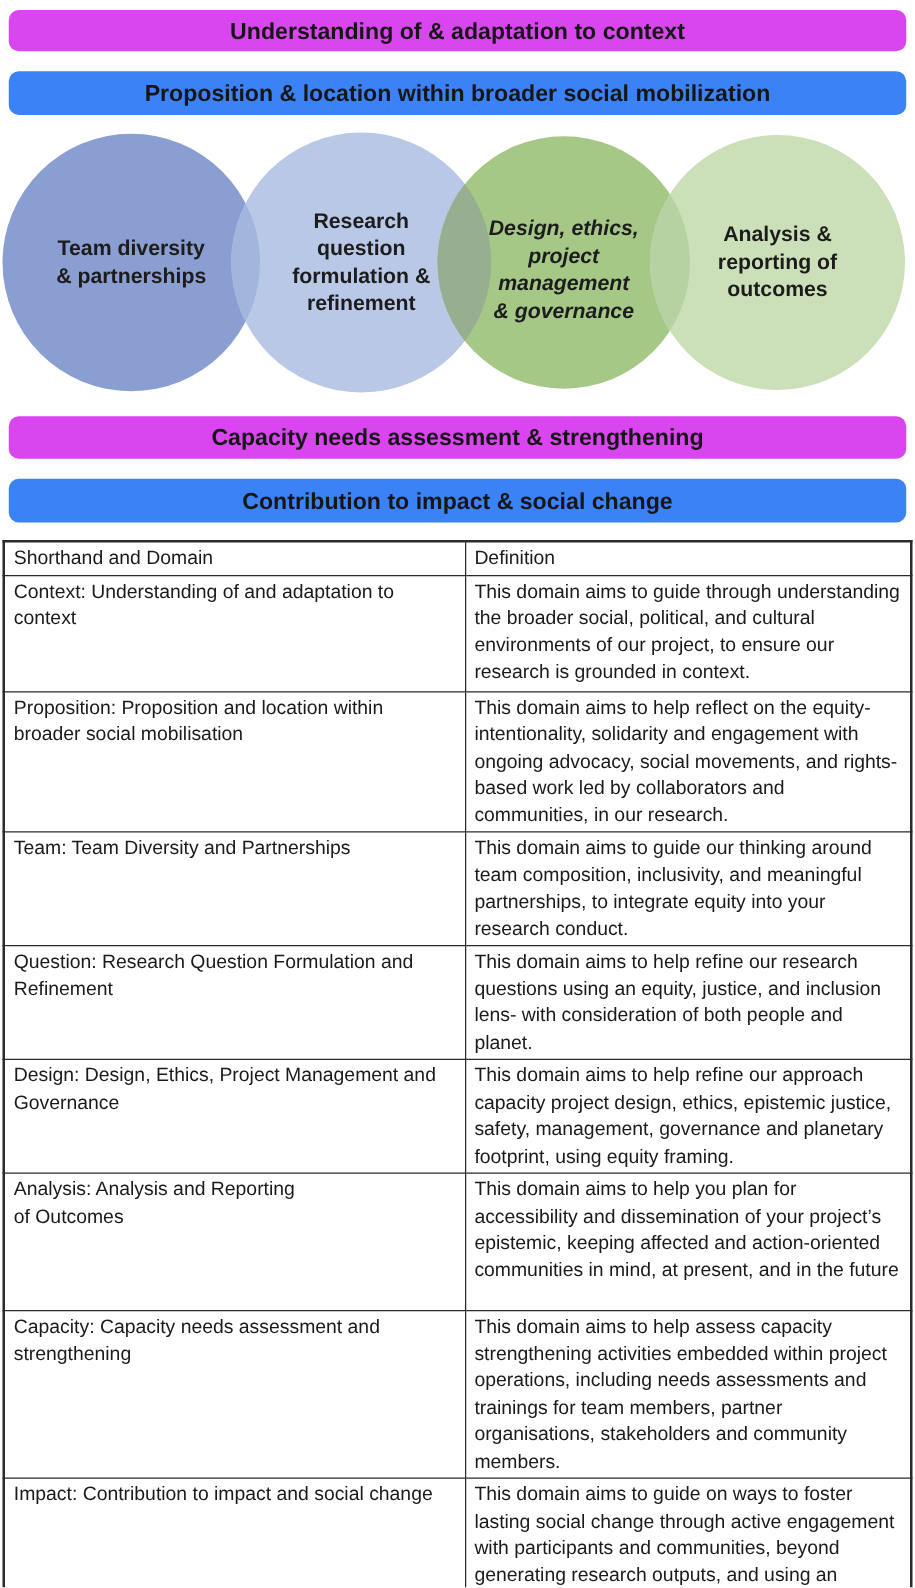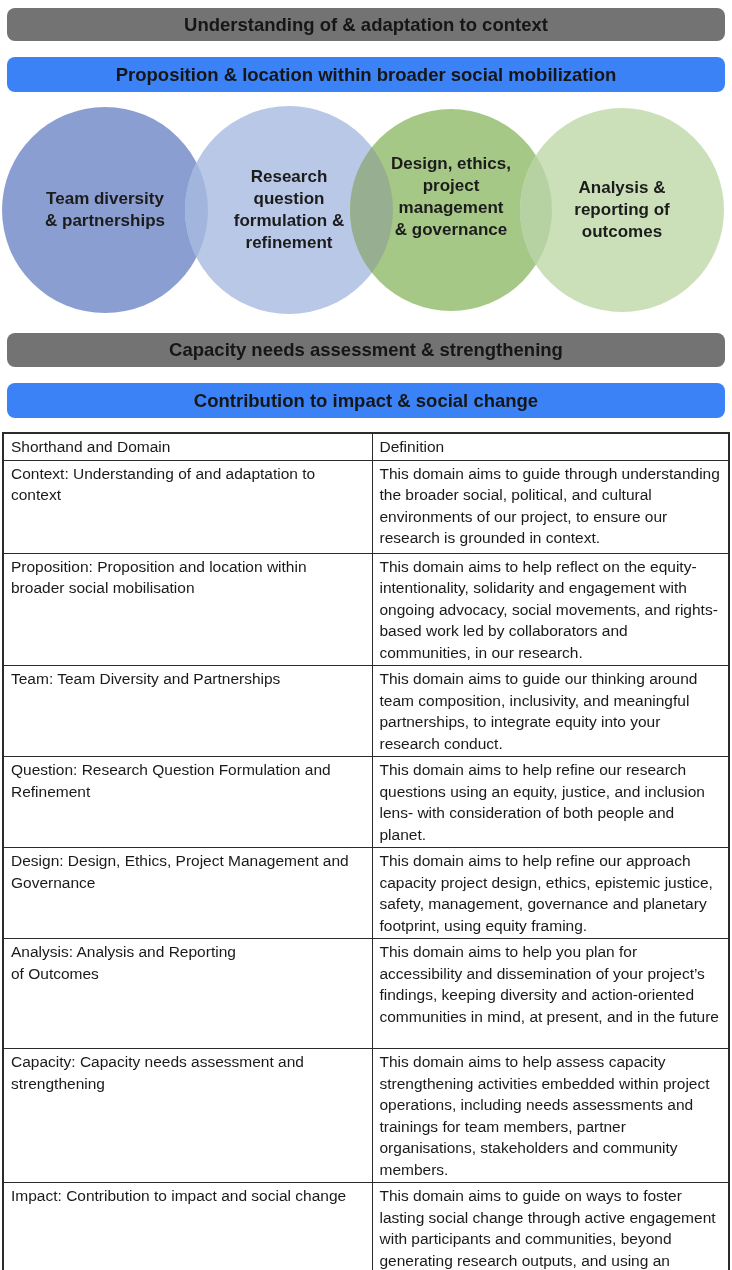--- a/index.html
+++ b/index.html
@@ -2,34 +2,34 @@
 <html><head>
 <meta charset="utf-8">
 <style>
   html,body{margin:0;padding:0;background:#ffffff;}
   body{font-family:"Liberation Sans",sans-serif;color:#1a1a1a;}
   #page{position:relative;width:732px;height:1270px;background:#ffffff;overflow:hidden;}
 
   .banner{position:absolute;left:7px;right:7px;border-radius:8px;
           display:flex;align-items:center;justify-content:center;
           font-weight:bold;font-size:18.5px;color:#161616;text-align:center;}
-  .banner.light{background:#737373;}
+  .banner.light{background:#d946ef;}
   .banner.dark{background:#3b82f6;}
   #banner-context{top:8px;height:33px;}
   #banner-proposition{top:57px;height:35px;}
   #banner-capacity{top:333px;height:34px;}
   #banner-impact{top:383px;height:35px;}
 
   #venn-band{position:absolute;top:93px;left:0;width:732px;height:234px;}
   #venn-band svg{position:absolute;top:0;left:0;}
   .circle-label{position:absolute;font-weight:bold;font-size:17px;line-height:22px;
                 color:#1c1c1c;text-align:center;white-space:pre-line;}
   #label-team{left:20px;width:170px;top:95px;}
   #label-question{left:204px;width:170px;top:73px;}
-  #label-design{left:366px;width:170px;top:60px;}
+  #label-design{left:366px;width:170px;top:79px;font-style:italic;}
   #label-analysis{left:537px;width:170px;top:84px;}
 
   #domain-table{position:absolute;top:432px;left:2px;width:728px;
                 border-collapse:collapse;table-layout:fixed;
                 font-size:15.5px;line-height:21.5px;}
   #domain-table td,#domain-table th{border:1px solid #2b2b2b;vertical-align:top;
                 text-align:left;font-weight:normal;padding:2px 8px 2px 7px;
                 white-space:pre-line;overflow:hidden;}
   #domain-table{border:2px solid #2b2b2b;}
   #domain-table col.c-left{width:369px;}
@@ -134,21 +134,21 @@
         <td>Question: Research Question Formulation and Refinement</td>
         <td>This domain aims to help refine our research questions using an equity, justice, and inclusion lens- with consideration of both people and planet.</td>
       </tr>
       <tr>
         <td>Design: Design, Ethics, Project Management and Governance</td>
         <td>This domain aims to help refine our approach capacity project design, ethics, epistemic justice, safety, management, governance and planetary footprint, using equity framing.</td>
       </tr>
       <tr>
         <td>Analysis: Analysis and Reporting
 of Outcomes</td>
-        <td>This domain aims to help you plan for accessibility and dissemination of your project’s findings, keeping diversity and action-oriented communities in mind, at present, and in the future</td>
+        <td>This domain aims to help you plan for accessibility and dissemination of your project’s epistemic, keeping affected and action-oriented communities in mind, at present, and in the future</td>
       </tr>
       <tr>
         <td>Capacity: Capacity needs assessment and strengthening</td>
         <td>This domain aims to help assess capacity strengthening activities embedded within project operations, including needs assessments and trainings for team members, partner organisations, stakeholders and community members.</td>
       </tr>
       <tr>
         <td>Impact: Contribution to impact and social change</td>
         <td>This domain aims to guide on ways to foster lasting social change through active engagement with participants and communities, beyond generating research outputs, and using an ecological lens as well.</td>
       </tr>
     </tbody>

